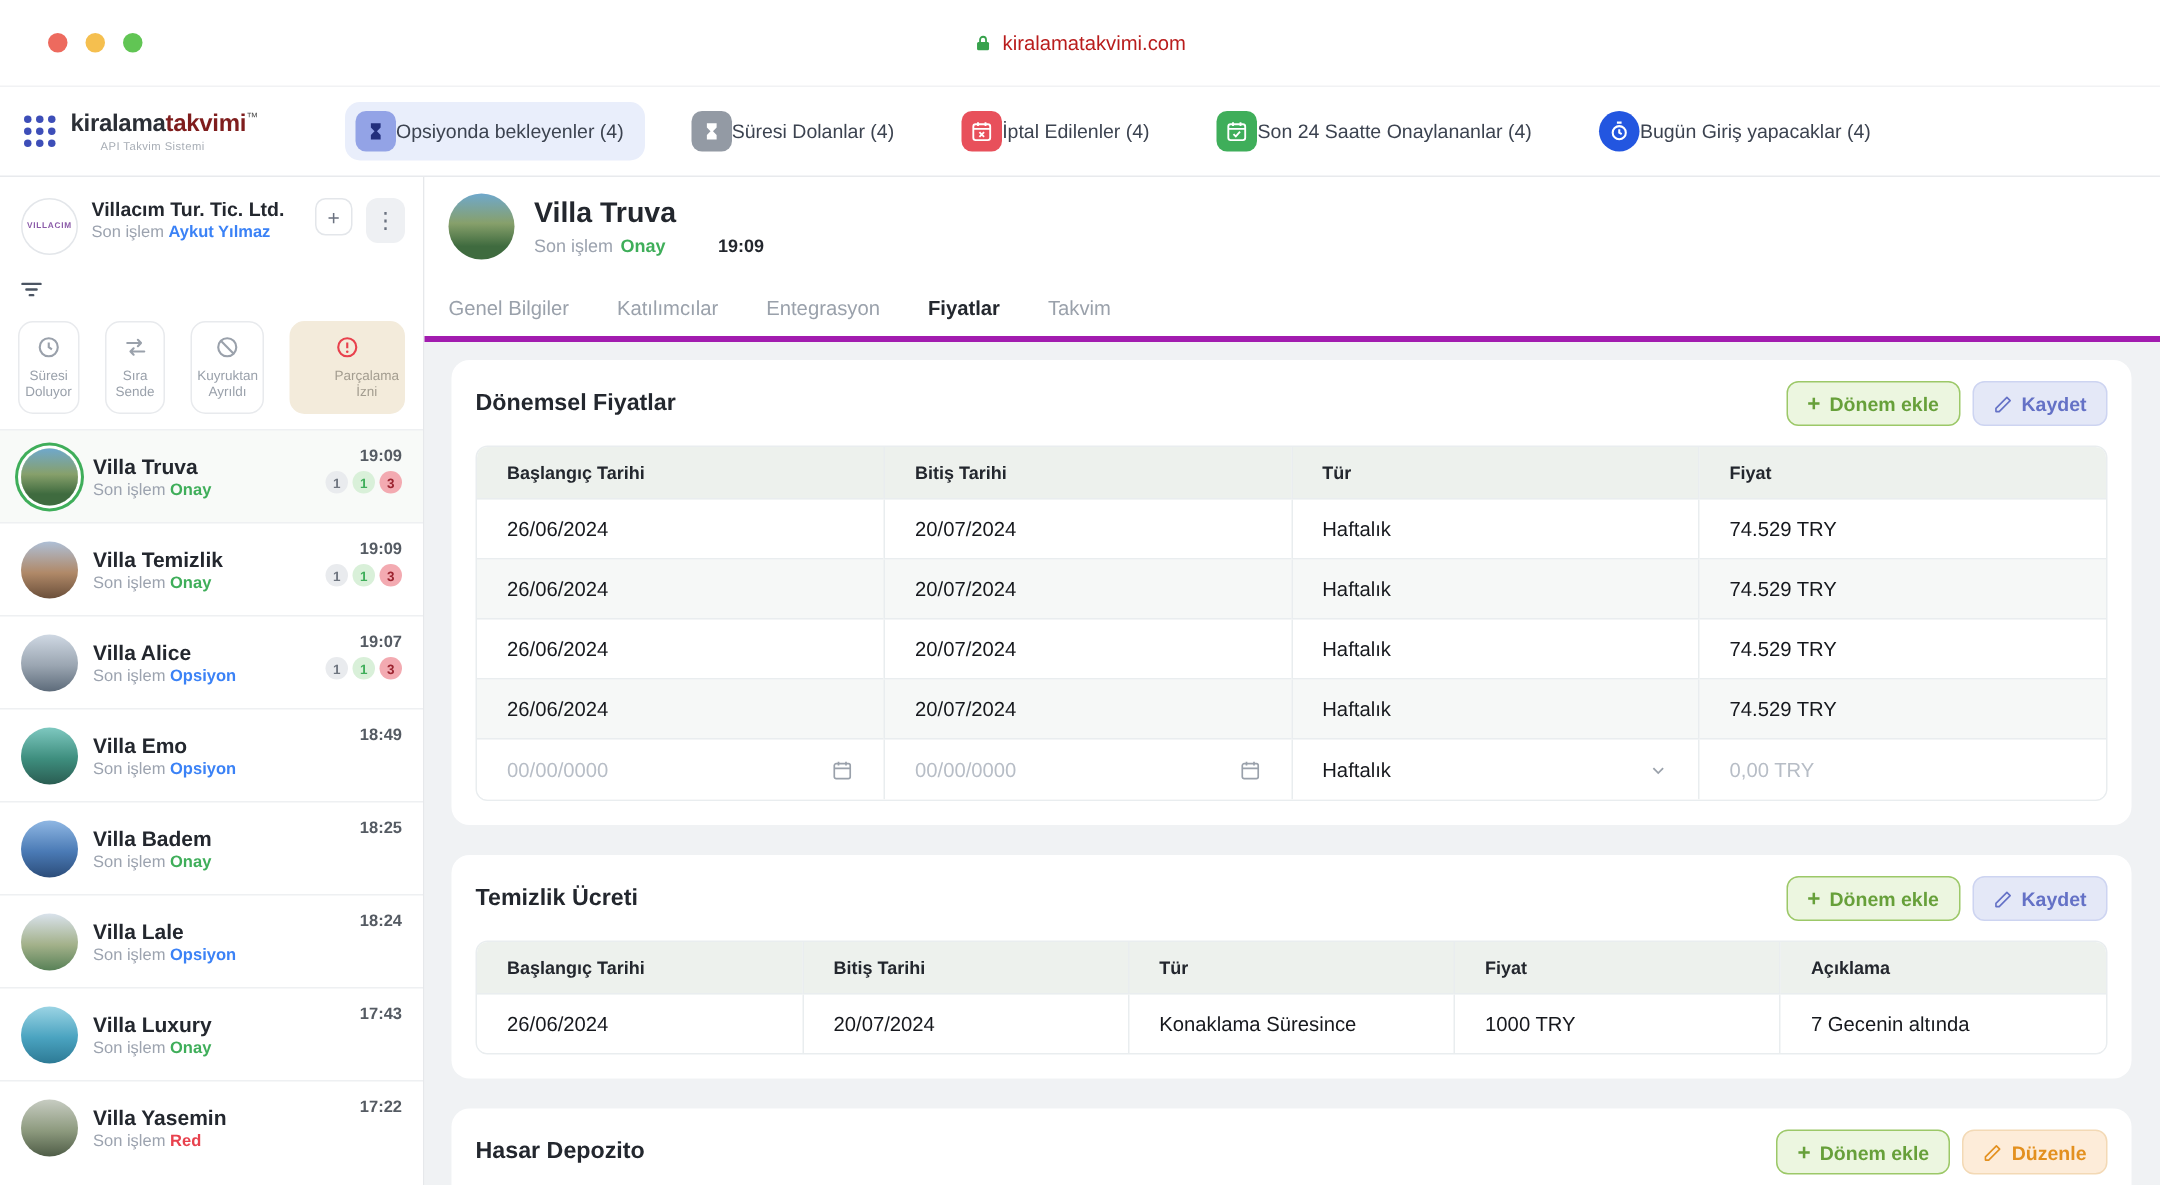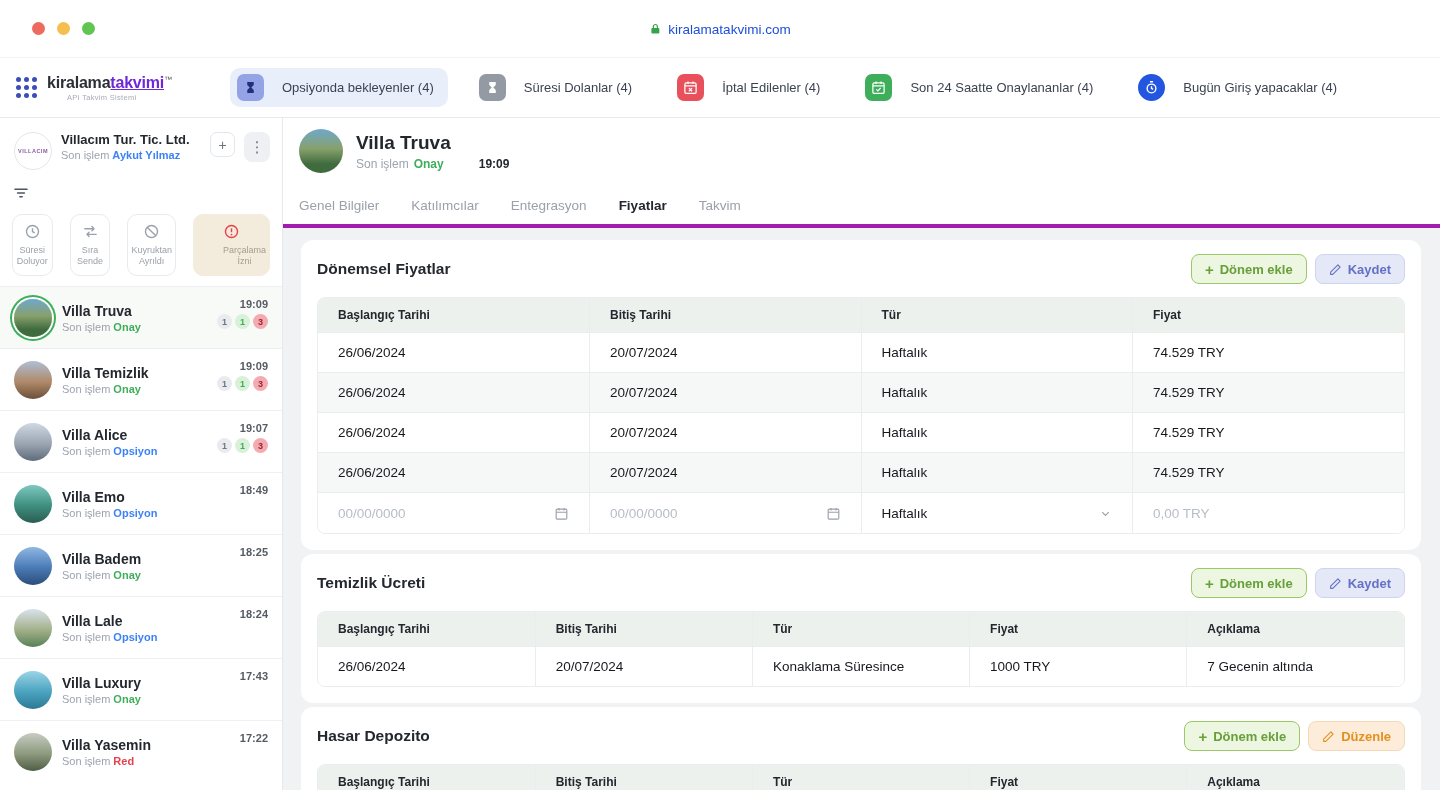--- a/index.html
+++ b/index.html
@@ -4,34 +4,34 @@
 <style>
   * { margin:0; padding:0; box-sizing:border-box; }
   html,body { font-family:"Liberation Sans", sans-serif; background:#eef0f3; }
   .screen { width:1440px; height:790px; overflow:hidden; background:#eef0f3; position:relative; }
 
   
   .chrome { height:58px; background:#fff; border-bottom:1px solid #f1f2f4; display:flex; align-items:center; position:relative; }
   .traffic { display:flex; gap:12px; margin-left:32px; }
   .tl { width:13px; height:13px; border-radius:50%; cursor:pointer; }
   .tl.red{background:#ed6a5e} .tl.yellow{background:#f5bf4f} .tl.green{background:#61c554}
-  .urlbar { position:absolute; left:50%; top:50%; transform:translate(-50%,-50%); display:flex; align-items:center; gap:7px; color:#1d4ed8; font-size:13.5px; }
+  .urlbar { position:absolute; left:50%; top:50%; transform:translate(-50%,-50%); display:flex; align-items:center; gap:7px; color:#b91c1c; font-size:13.5px; }
   .lock-ic { color:#37a24c; display:flex; }
 
   
   .app-header { height:60px; background:#fff; border-bottom:1px solid #e8eaed; display:flex; align-items:center; padding:0 16px; }
   .logo-block { display:flex; align-items:center; gap:10px; width:210px; flex-shrink:0; }
   .dots-grid { display:grid; grid-template-columns:repeat(3,5px); gap:3px; cursor:pointer; }
   .dots-grid i { width:5px; height:5px; border-radius:50%; background:#3d4eb8; }
   .logo-line1 { font-size:16px; font-weight:700; color:#2b2f36; letter-spacing:-0.2px; }
-  .logo-line1 .green { color:#6d28d9;text-decoration:underline; }
+  .logo-line1 .green { color:#7f1d1d; }
   .logo-line1 sup { font-size:8px; font-weight:400; color:#555; }
   .logo-sub { font-size:7.5px; color:#a7adb5; margin-top:1px; letter-spacing:.3px;margin-left:20px; }
   .chips { display:flex; align-items:center; gap:24px; margin-left:4px; }
-  .chip { display:flex; align-items:center; gap:18px; padding:6px 14px 6px 7px; border-radius:10px; cursor:pointer; white-space:nowrap; }
+  .chip { display:flex; align-items:center; gap:0; padding:6px 14px 6px 7px; border-radius:10px; cursor:pointer; white-space:nowrap; }
   .chip.bg-blue { background:#e9eefb; }
   .chip-label { font-size:13px; color:#3c4350; }
   .chip-ic { width:27px; height:27px; border-radius:7px; display:flex; align-items:center; justify-content:center; color:#fff; flex-shrink:0; }
   .ic-lav { background:#93a3e6; color:#232f7c; }
   .ic-gray { background:#939aa4; }
   .ic-red { background:#e8505b; }
   .ic-green { background:#3fae5a; }
   .ic-bluec { background:#2356e0; border-radius:50%; }
 
   
@@ -91,21 +91,21 @@
   .main { flex:1; min-width:0; display:flex; flex-direction:column; background:#f0f2f4; }
   .villa-header { background:#fff; display:flex; align-items:center; gap:13px; padding:11px 16px 13px 16px; }
   .mh-avatar { width:44px; height:44px; border-radius:50%; background:linear-gradient(180deg,#6fa8cc 0%,#87a06b 45%,#3f6b3f 80%); flex-shrink:0; }
   .mh-name { font-size:19px; font-weight:700; color:#23272e; }
   .mh-sub { display:flex; align-items:center; gap:5px; font-size:12px; color:#9ca3af; margin-top:3px; }
   .mh-time { margin-left:30px; color:#23272e; font-weight:600; }
   .tabs { background:#fff; border-bottom:4px solid #a21caf; display:flex; gap:32px; padding:0 16px; height:42px; align-items:center; }
   .tab { font-size:13.5px; color:#9aa1ab; cursor:pointer; white-space:nowrap; }
   .tab.active { color:#23272e; font-weight:700; }
 
-  .content { flex:1; padding:12px 19px 0 18px; overflow:hidden; display:flex; flex-direction:column; gap:4px; }
+  .content { flex:1; padding:12px 19px 0 18px; overflow:hidden; display:flex; flex-direction:column; gap:20px; }
   .card { background:#fff; border-radius:12px; padding:14px 16px 16px 16px; flex-shrink:0; }
   .card-head { display:flex; align-items:center; justify-content:space-between; margin-bottom:13px; }
   .card-title { font-size:15.5px; font-weight:700; color:#23272e; }
   .card-actions { display:flex; gap:8px; }
   .btn { display:flex; align-items:center; gap:6px; height:30px; padding:0 13px; border-radius:8px; font-size:13px; font-weight:600; border:1px solid transparent; cursor:pointer; font-family:inherit; white-space:nowrap; }
   .btn-green { background:#ecf6e0; border-color:#9cc868; color:#67a03a; }
   .btn-blue { background:#e4e8f7; border-color:#cdd4f1; color:#6471c6; }
   .btn-orange { background:#fdecd9; border-color:#f3d9b5; color:#e3901f; }
   .btn .plus { font-size:15px; font-weight:700; line-height:1; }
   .btn svg { display:block; }

